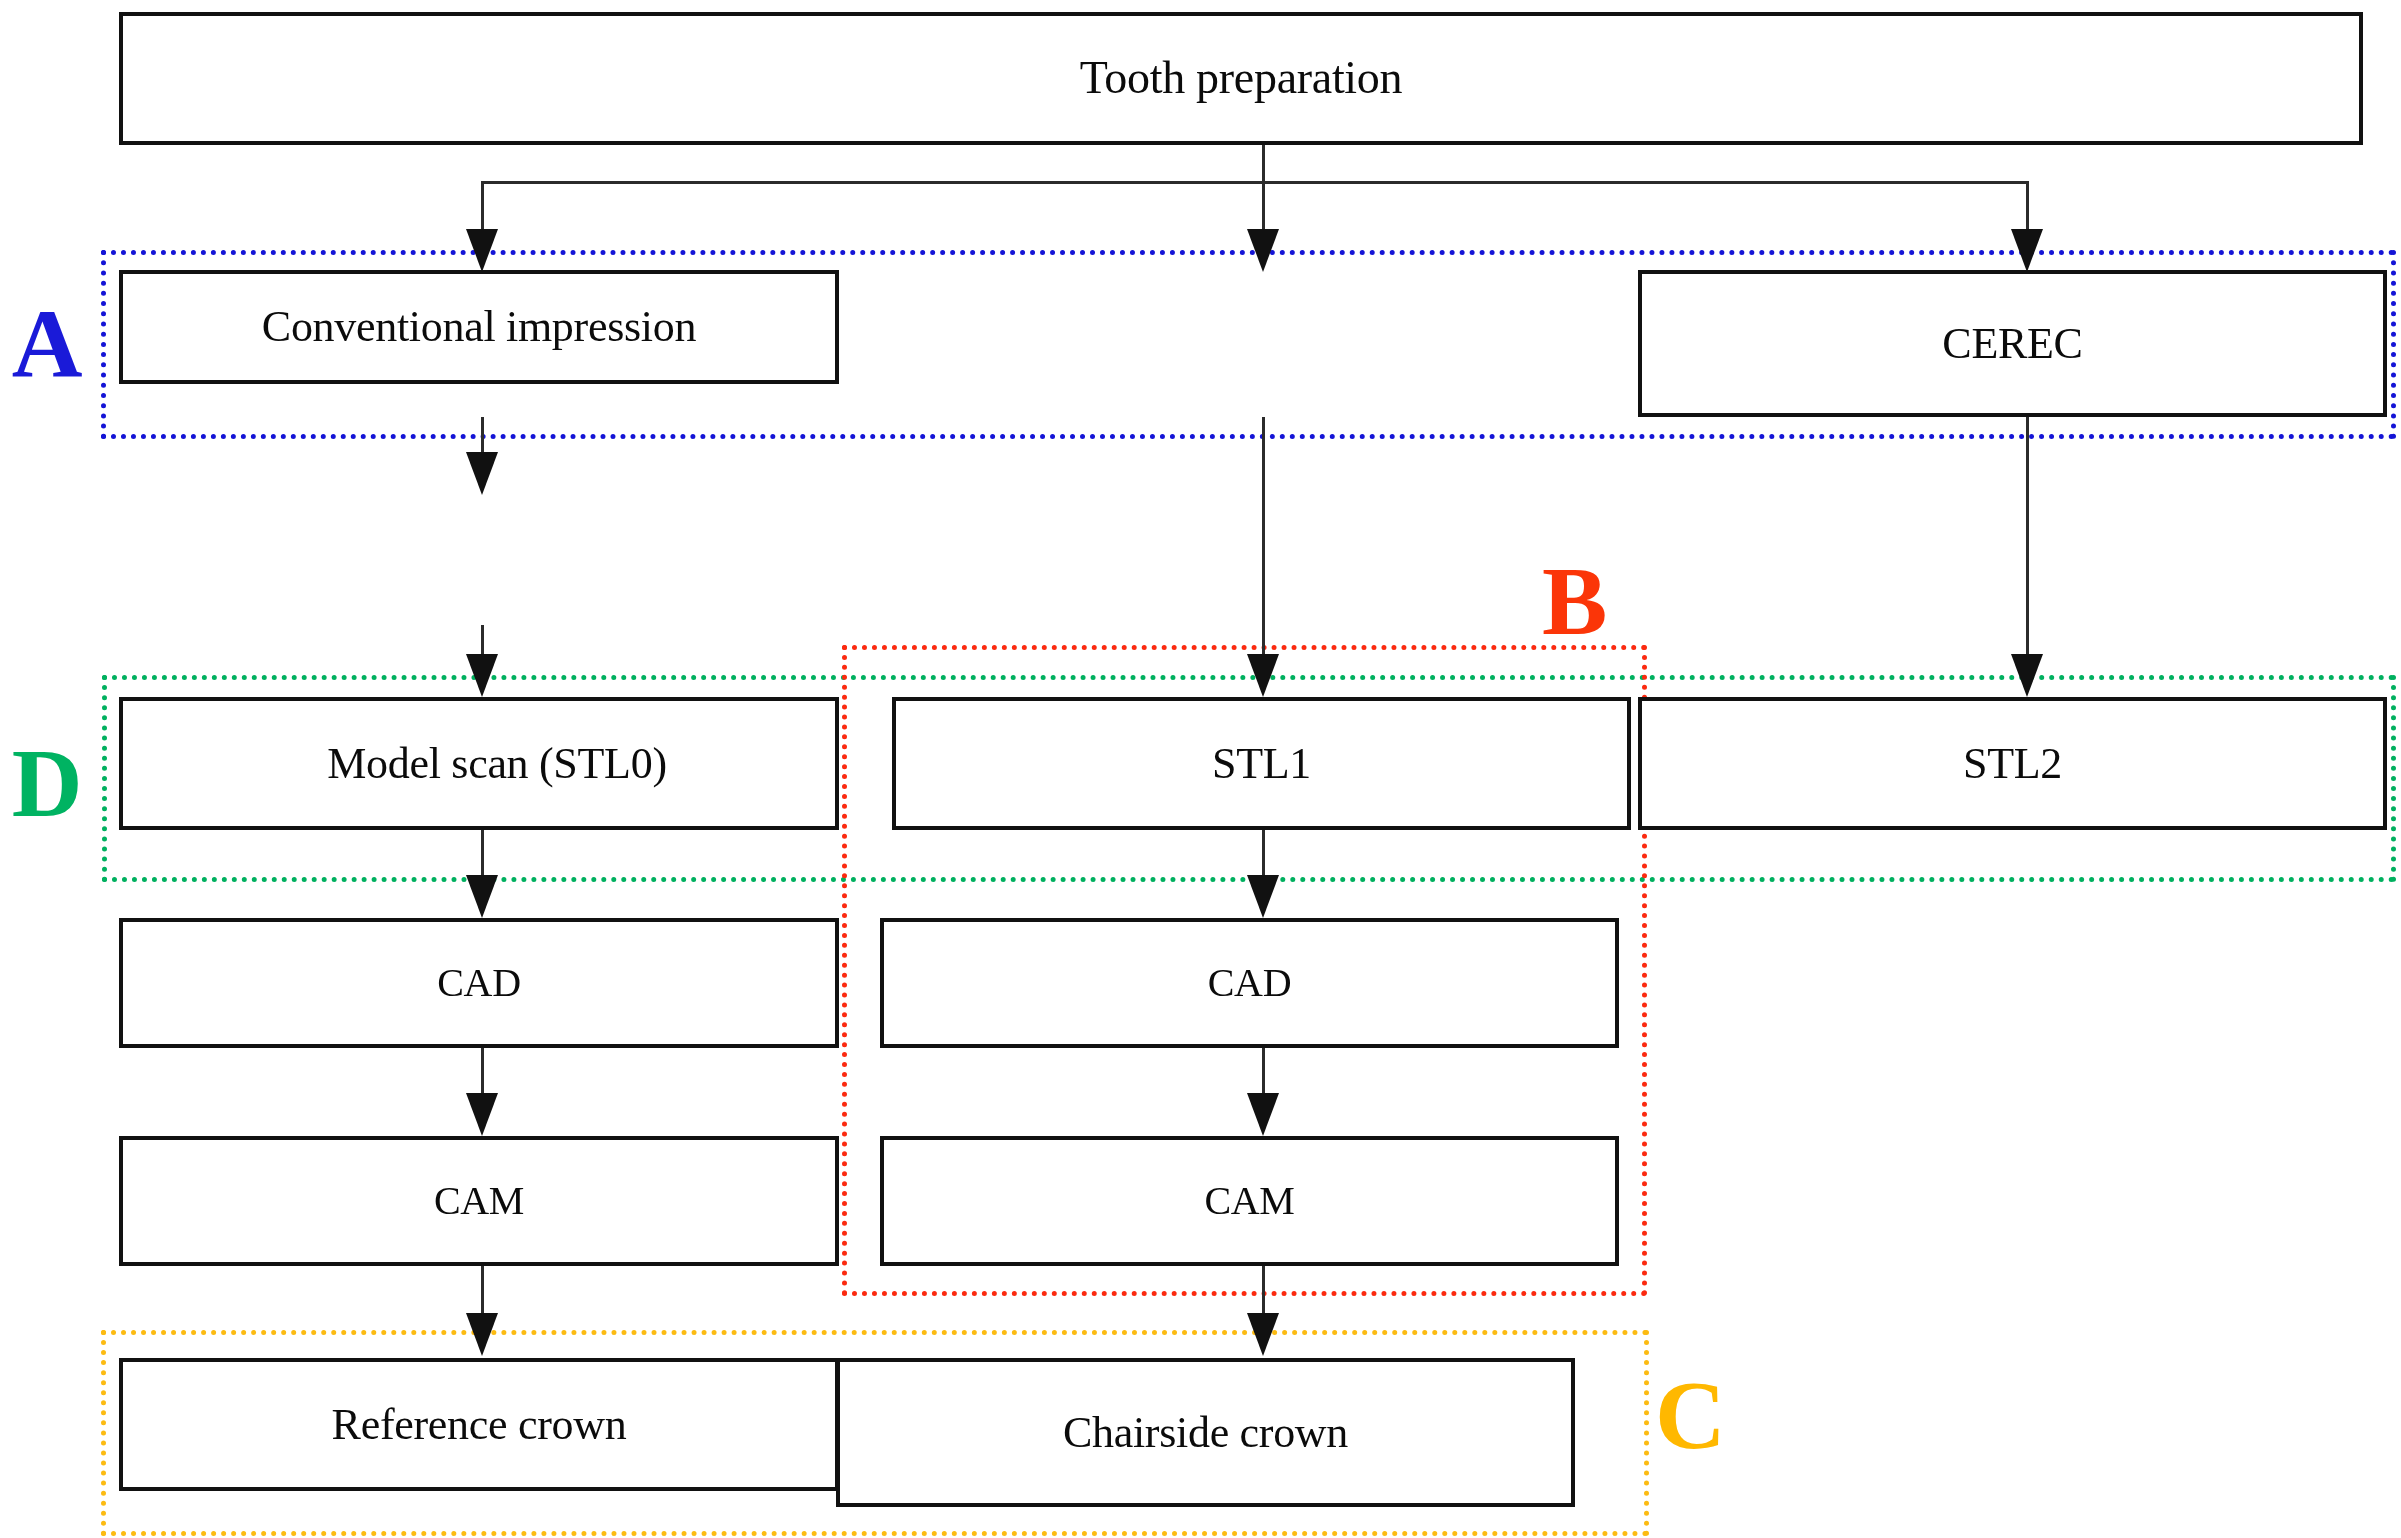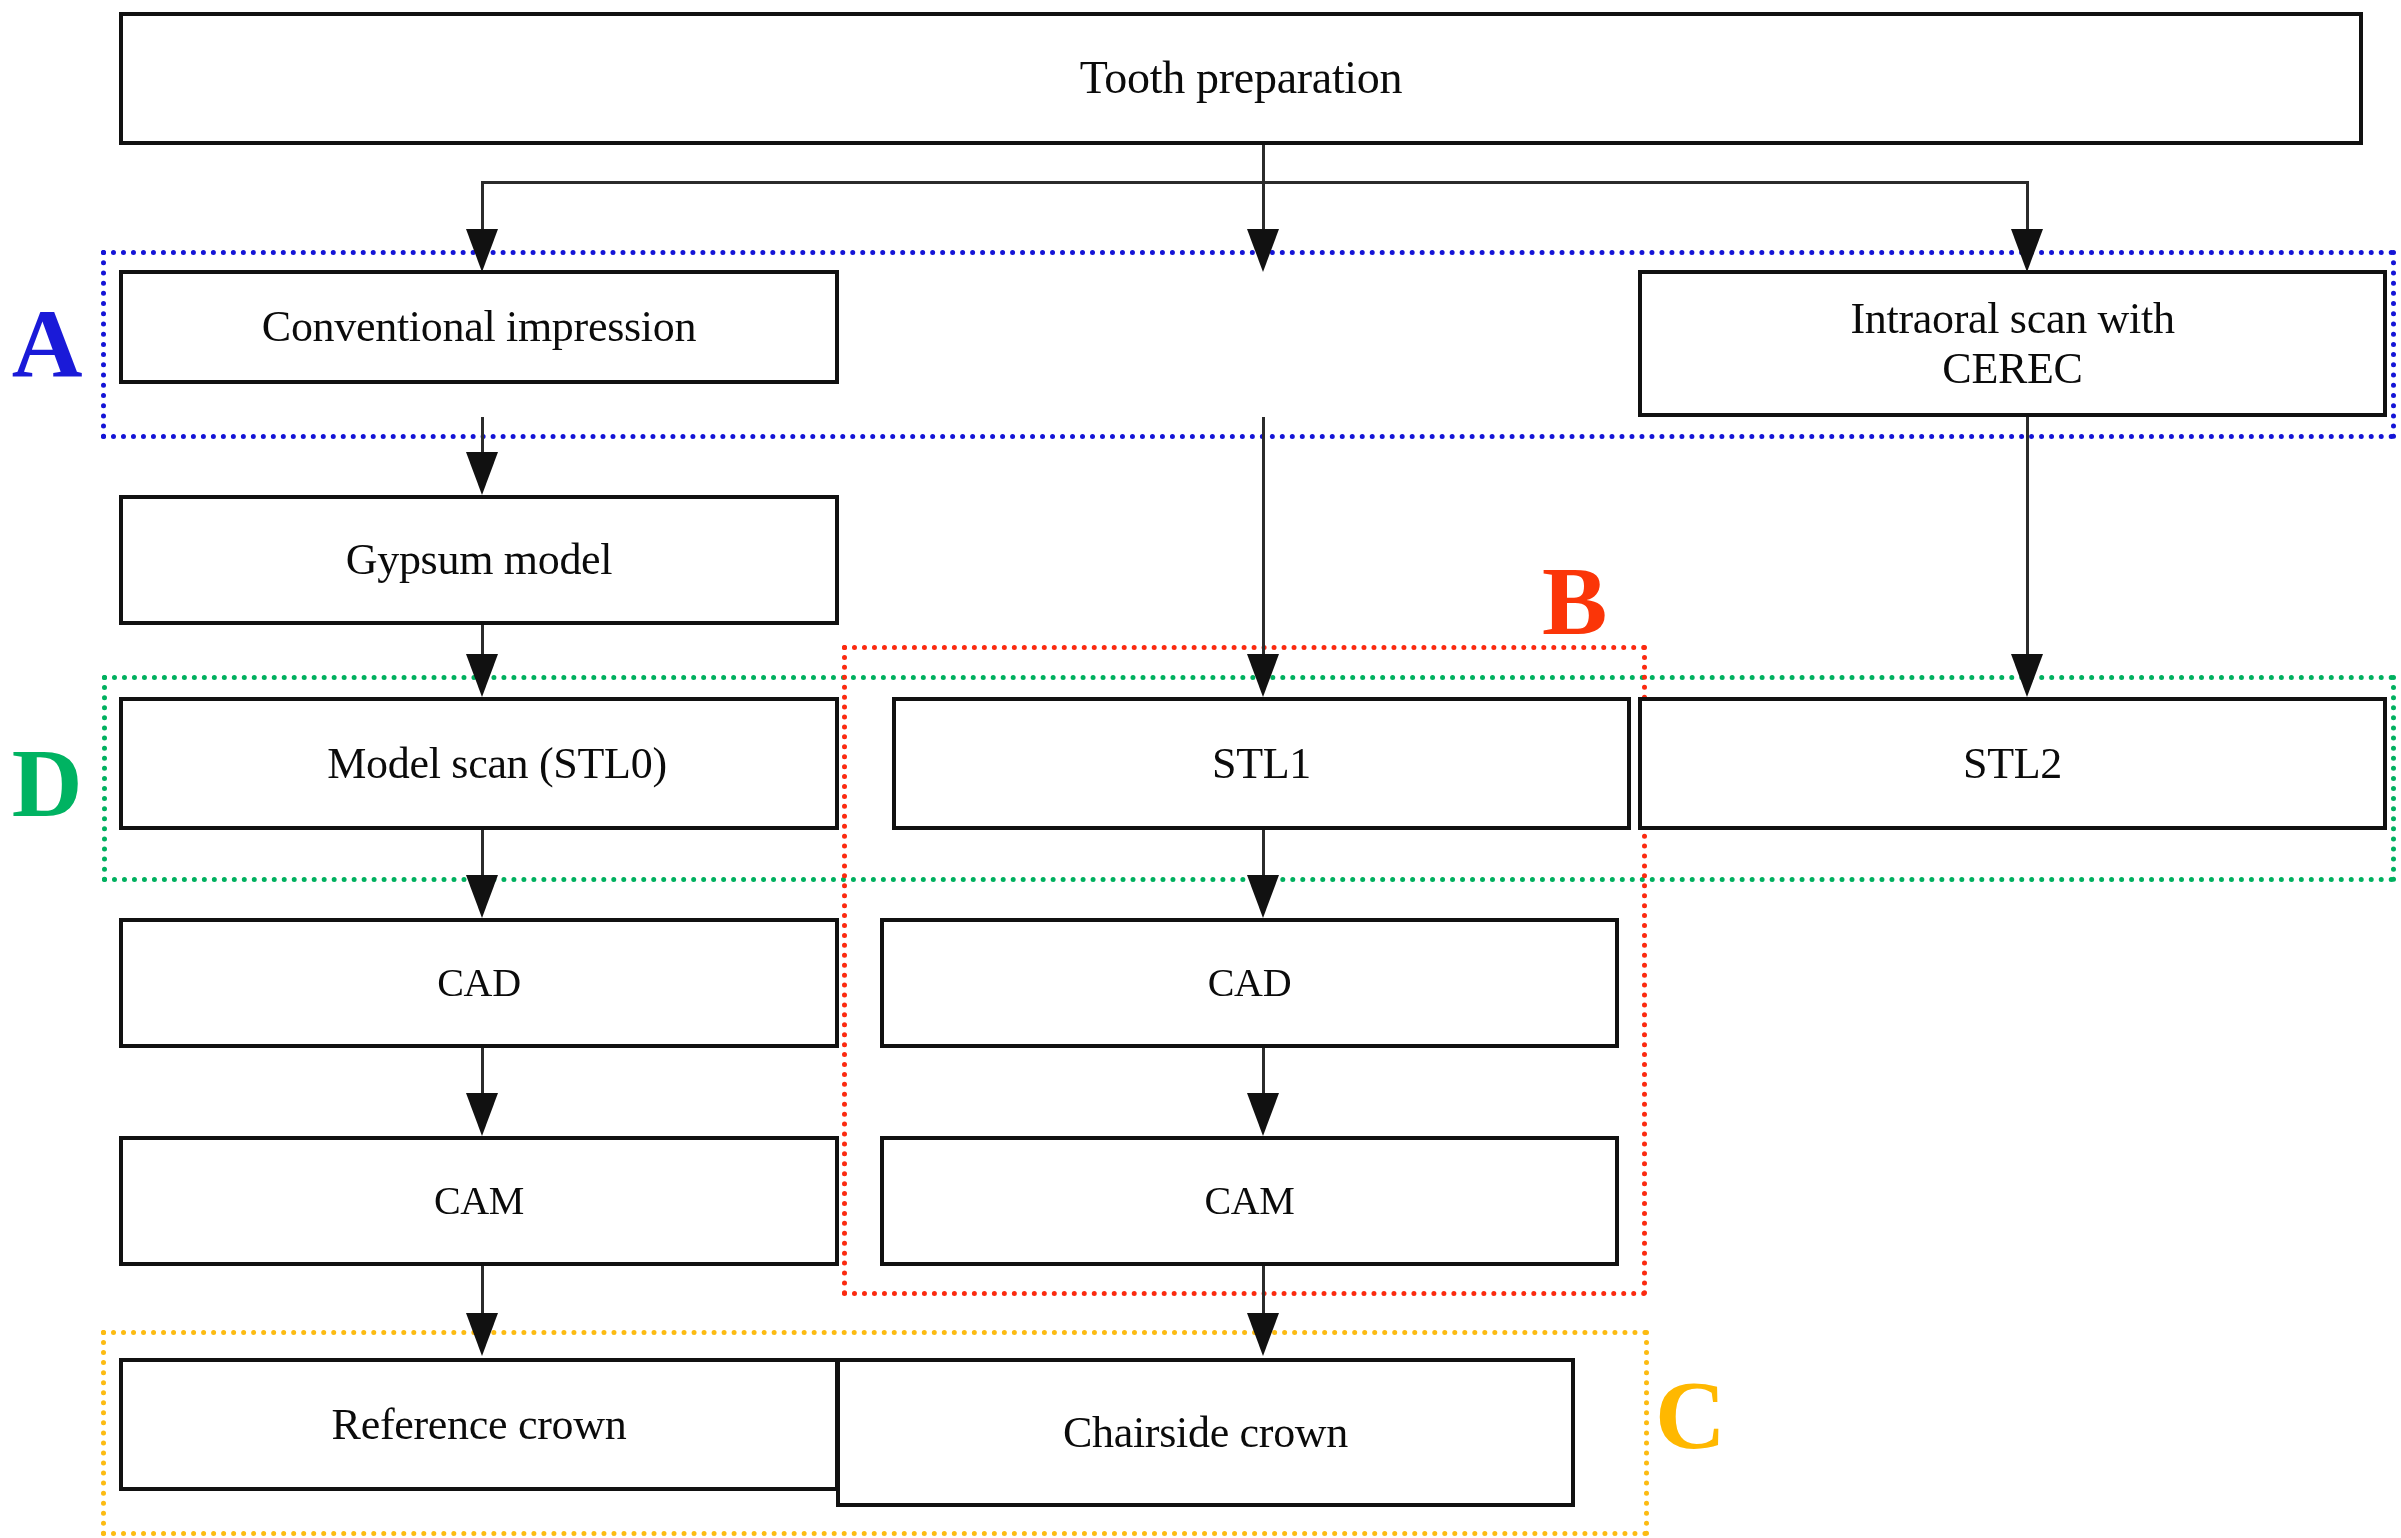--- a/index.html
+++ b/index.html
@@ -140,28 +140,24 @@
     <span>Tooth preparation</span>
   </div>
 
   <div class="node fs-mid" style="left:119px;top:270px;width:720px;height:114px;">
     <span>Conventional impression</span>
   </div>
 
 
   <div class="node fs-mid" style="left:1638px;top:270px;width:749px;height:147px;">
     <div>
-      <span>Intraoral scan with</span>
       <span>CEREC</span>
     </div>
   </div>
 
-  <div class="node fs-mid" style="left:119px;top:495px;width:720px;height:130px;">
-    <span>Gypsum model</span>
-  </div>
 
   <div class="node fs-mid" style="left:119px;top:697px;width:720px;height:133px;padding-left:36px;">
     <span>Model scan (STL0)</span>
   </div>
 
   <div class="node fs-mid" style="left:880px;top:697px;width:739px;height:133px;margin-left:12px;">
     <span>STL1</span>
   </div>
 
   <div class="node fs-mid" style="left:1638px;top:697px;width:749px;height:133px;">

